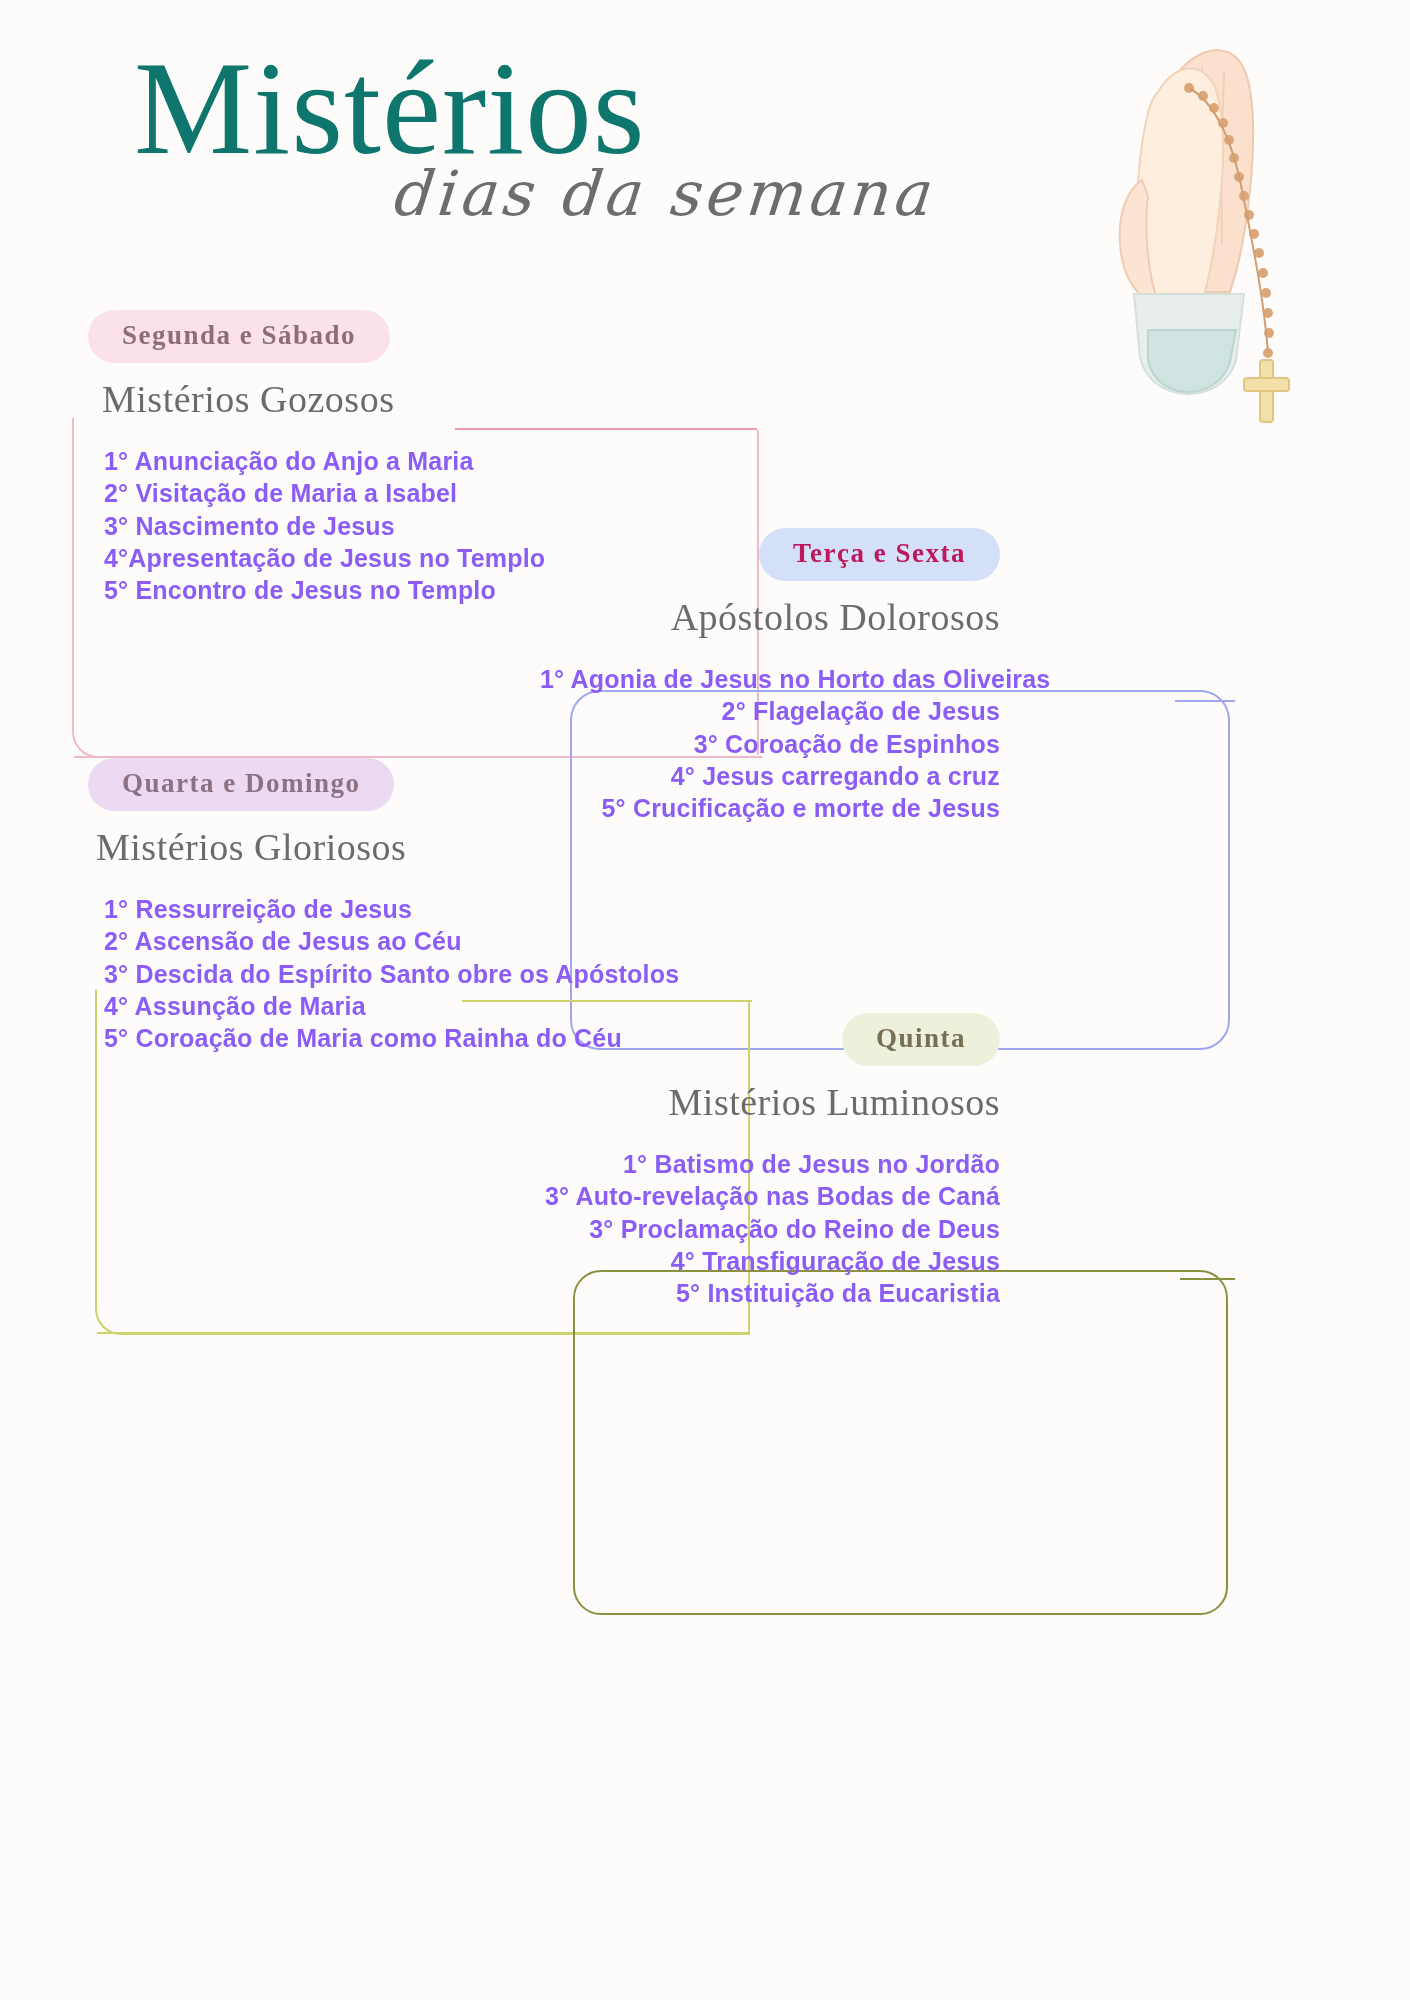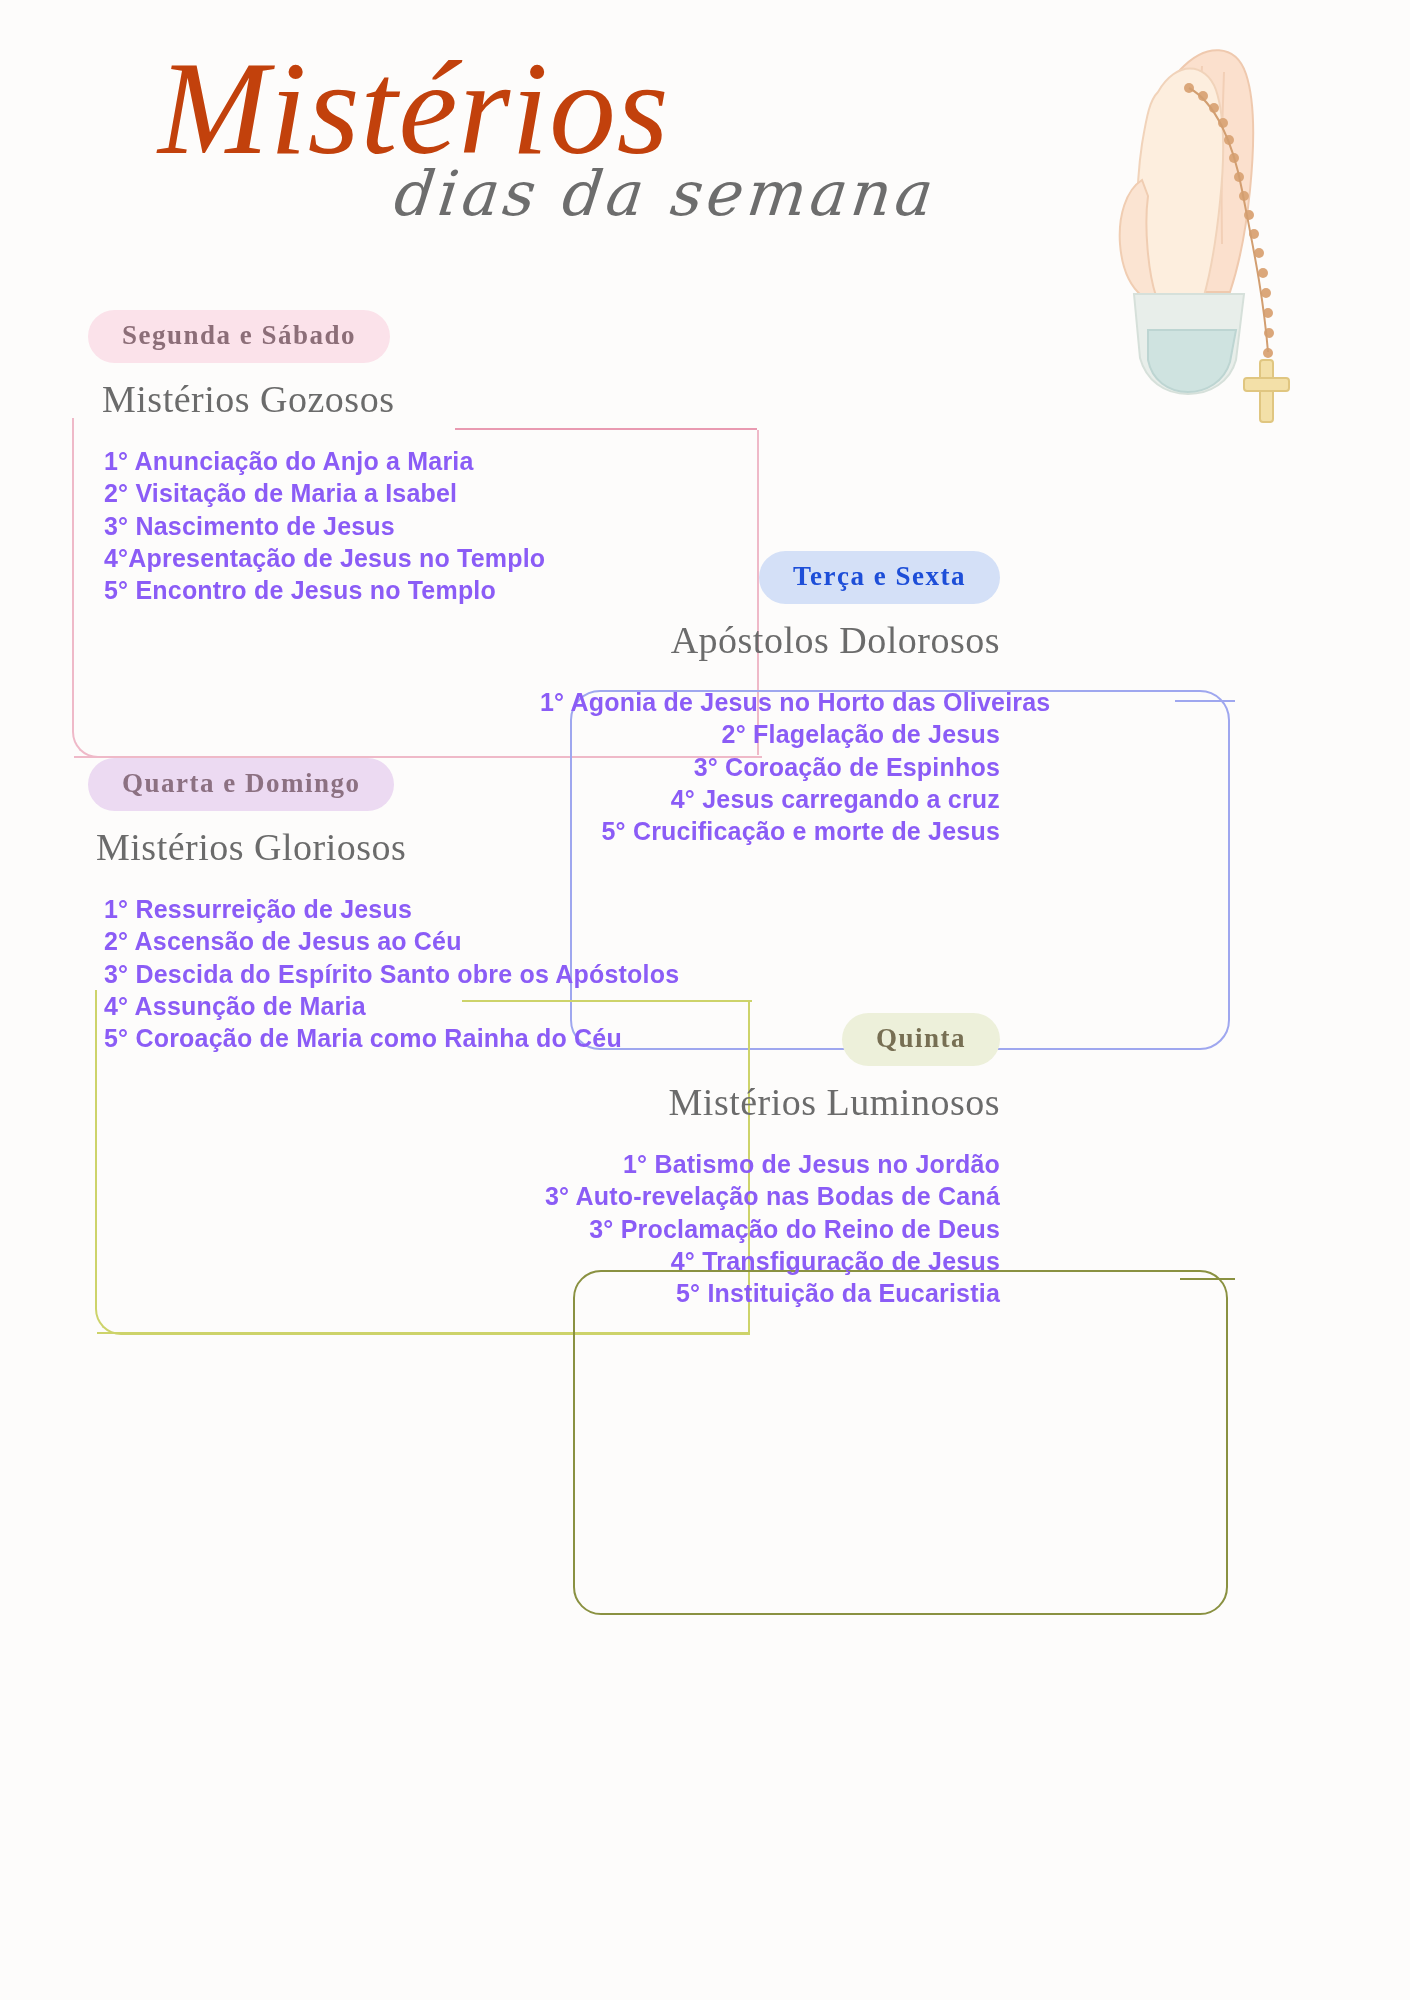--- a/index.html
+++ b/index.html
@@ -9,27 +9,26 @@
     background:#fdfcfb;
     font-family:"Liberation Sans", sans-serif;
     position:relative;
     overflow:hidden;
   }
   .page{position:absolute;inset:0;}
 
   
   .header{position:absolute;left:0;top:0;width:1410px;height:300px;}
   .title{
-    position:absolute;left:158px;top:42px;
+    position:absolute;left:134px;top:42px;
     font-family:"Liberation Serif", serif;
     font-size:133px;line-height:1;
-    color:#c2410c;
+    color:#0f766e;
     letter-spacing:1px;
     white-space:nowrap;
-    font-style:italic;
   }
   .subtitle{
     position:absolute;left:395px;top:163px;
     font-family:"DejaVu Serif", serif;
     font-style:italic;
     font-size:62px;line-height:1;
     color:#6d6d6d;
     letter-spacing:4px;
     white-space:nowrap;
     transform:skewX(-7deg);
@@ -105,21 +104,21 @@
     padding:10px 34px 12px 34px;
     font-family:"Liberation Serif", serif;
     font-weight:bold;
     font-size:27px;
     letter-spacing:1.5px;
     color:#8a6e78;
     white-space:nowrap;
     box-sizing:border-box;
   }
   .pill-pink{background:#fbe2ea;color:#8c6e78;}
-  .pill-blue{background:#d4e0f7;color:#1d4ed8;margin-top:23px;}
+  .pill-blue{background:#d4e0f7;color:#be185d;}
   .pill-purple{background:#ecdaf2;color:#8c7182;}
   .pill-olive{background:#edf0da;color:#776f53;}
 
   .myst-title{
     font-family:"Liberation Serif", serif;
     font-size:38px;
     color:#6b6b6b;
     letter-spacing:0.5px;
     margin-top:14px;
     white-space:nowrap;

